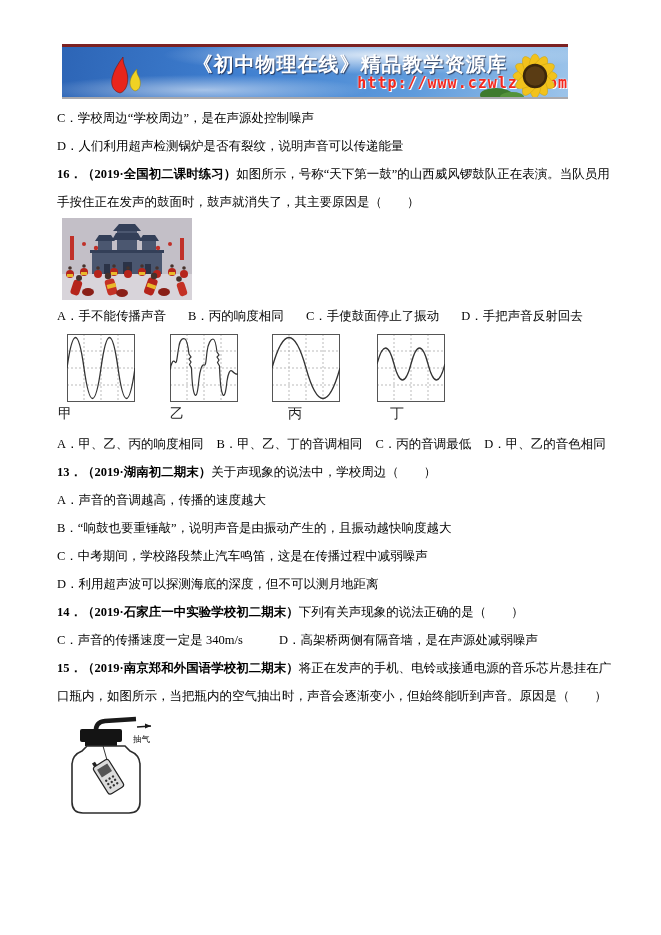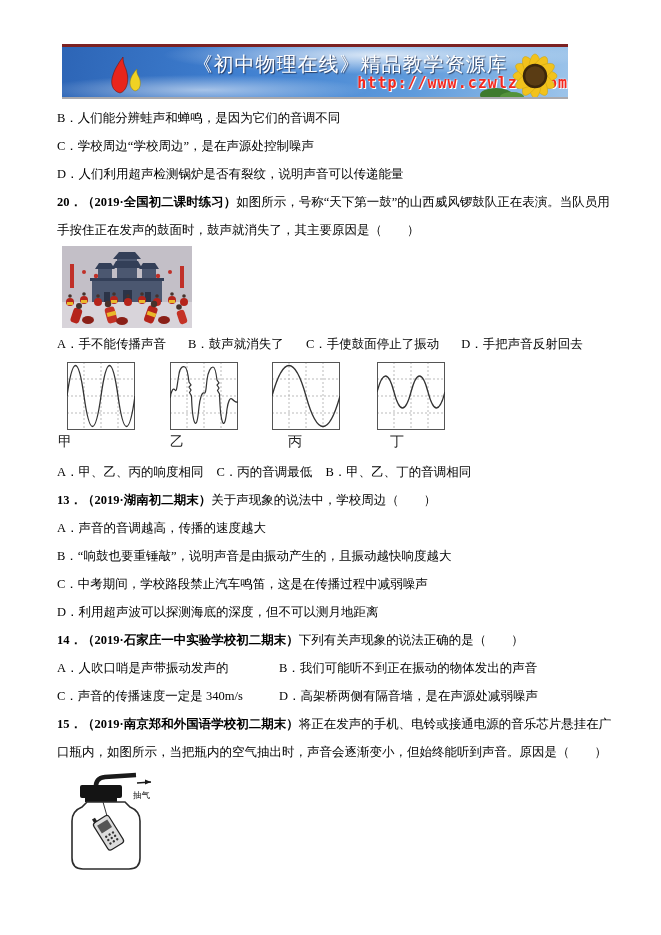--- a/index.html
+++ b/index.html
@@ -9,21 +9,21 @@
 
   
   .banner{position:relative;margin:44px 0 5px 62px;width:506px;height:50px;
     border-top:3px solid #7c2222;border-bottom:2px solid #a9a9ad;
     background:
       radial-gradient(60% 55% at 62% 16%, rgba(255,255,255,.78), rgba(255,255,255,0) 70%),
       radial-gradient(45% 42% at 28% 86%, rgba(255,255,255,.55), rgba(255,255,255,0) 72%),
       linear-gradient(100deg,#2d65b6 0%,#3f7fd0 35%,#5f9bdc 70%,#9cc4ea 100%);
     overflow:hidden;}
   .banner-title{position:absolute;left:12px;right:0;top:4px;text-align:center;padding-left:58px;
-    font-size:20px;font-weight:normal;color:#fff;letter-spacing:1px;
+    font-size:20px;font-weight:bold;color:#fff;letter-spacing:1px;
     text-shadow:1px 1px 1px rgba(30,40,70,.8);white-space:nowrap;}
   .banner-url{position:absolute;left:0;right:0;top:27px;text-align:right;padding-left:46px;
     font-family:"DejaVu Sans Mono","Liberation Mono",monospace;
     font-size:15px;font-weight:bold;color:#f5281e;letter-spacing:1px;
     text-shadow:0 0 2px #fff,1px 1px 0 #fff;white-space:nowrap;}
   .banner-logo{position:absolute;left:40px;top:6px;}
   .banner-sunflower{position:absolute;right:2px;bottom:-2px;}
 
   
   .content{padding:0 44px 0 57px;font-size:12.5px;}
@@ -66,25 +66,24 @@
           <ellipse rx="22" ry="7" transform="rotate(150)"></ellipse>
         </g>
         <circle r="11" fill="#5a3c14"></circle>
         <circle r="11" fill="none" stroke="#3c270b" stroke-width="2.5"></circle>
       </g>
     </svg>
   </div>
 
   <div class="content">
 
-    <p class="line">B．人们能分辨蛙声和蝉鸣，是因为它们的音调不同</p>
     <p class="line">C．学校周边“学校周边”，是在声源处控制噪声</p>
     <p class="line">D．人们利用超声检测锅炉是否有裂纹，说明声音可以传递能量</p>
 
-    <p class="line"><span class="b">20．</span><span class="b">（2019·全国初二课时练习）</span><span>如图所示，号称“天下第一鼓”的山西威风锣鼓队正在表演。当队员用手按住正在发声的鼓面时，鼓声就消失了，其主要原因是（　　）</span></p>
+    <p class="line"><span class="b">16．</span><span class="b">（2019·全国初二课时练习）</span><span>如图所示，号称“天下第一鼓”的山西威风锣鼓队正在表演。当队员用手按住正在发声的鼓面时，鼓声就消失了，其主要原因是（　　）</span></p>
 
     <svg class="fig-drummers" viewBox="0 0 130 82">
       <rect width="130" height="82" fill="#c3bfc7"></rect>
       <rect y="56" width="130" height="26" fill="#d8d4da"></rect>
       <g fill="#4b5770">
         <rect x="30" y="34" width="70" height="22"></rect>
         <rect x="36" y="22" width="14" height="14"></rect>
         <rect x="80" y="22" width="14" height="14"></rect>
         <rect x="55" y="11" width="20" height="26"></rect>
       </g>
@@ -151,21 +150,21 @@
           <rect x="85" y="66" width="9" height="4" fill="#e9b82a" transform="rotate(20 89 68)"></rect>
           <ellipse cx="102" cy="74" rx="6" ry="4" fill="#8a1f17"></ellipse>
           <rect x="116" y="64" width="8" height="14" rx="3" fill="#c43125" transform="rotate(-18 120 71)"></rect>
           <circle cx="117" cy="61" r="2.8" fill="#46322c"></circle>
         </g>
       </g>
     </svg>
 
     <div class="optrow g22">
       <span>A．手不能传播声音</span>
-      <span>B．鼓声就消失了</span>
+      <span>B．丙的响度相同</span>
       <span>C．手使鼓面停止了振动</span>
       <span>D．手把声音反射回去</span>
     </div>
 
 
     <div class="waverow">
       <svg class="wavebox" style="left:10px" viewBox="0 0 68 68">
         <g stroke="#aaa" stroke-width="0.8" stroke-dasharray="2,2">
           <line x1="17" y1="0" x2="17" y2="68"></line>
             <line x1="34" y1="0" x2="34" y2="68"></line>
@@ -214,35 +213,32 @@
         <path d="M0,30 Q8.5,-2 17,30 Q25.5,62 34,30 Q42.5,-2 51,30 Q59.5,62 68,30" fill="none" stroke="#333" stroke-width="1.3"></path>
       </svg>
       <span class="wavelabel" style="left:1px">甲</span>
       <span class="wavelabel" style="left:113px">乙</span>
       <span class="wavelabel" style="left:231px">丙</span>
       <span class="wavelabel" style="left:333px">丁</span>
     </div>
 
     <div class="optrow g12">
       <span>A．甲、乙、丙的响度相同</span>
+      <span>B．甲、乙、丁的音调相同</span>
       <span>C．丙的音调最低</span>
-      <span>B．甲、乙、丁的音调相同</span>
+      <span>D．甲、乙的音色相同</span>
     </div>
 
     <p class="line"><span class="b">13．</span><span class="b">（2019·湖南初二期末）</span><span>关于声现象的说法中，学校周边（　　）</span></p>
     <p class="line">A．声音的音调越高，传播的速度越大</p>
     <p class="line">B．“响鼓也要重锤敲”，说明声音是由振动产生的，且振动越快响度越大</p>
     <p class="line">C．中考期间，学校路段禁止汽车鸣笛，这是在传播过程中减弱噪声</p>
     <p class="line">D．利用超声波可以探测海底的深度，但不可以测月地距离</p>
 
     <p class="line"><span class="b">14．</span><span class="b">（2019·石家庄一中实验学校初二期末）</span><span>下列有关声现象的说法正确的是（　　）</span></p>
-    <div class="optrow">
-      <span class="col1">A．人吹口哨是声带振动发声的</span>
-      <span>B．我们可能听不到正在振动的物体发出的声音</span>
-    </div>
     <div class="optrow">
       <span class="col1">C．声音的传播速度一定是 340m/s</span>
       <span>D．高架桥两侧有隔音墙，是在声源处减弱噪声</span>
     </div>
 
     <p class="line"><span class="b">15．</span><span class="b">（2019·南京郑和外国语学校初二期末）</span><span>将正在发声的手机、电铃或接通电源的音乐芯片悬挂在广口瓶内，如图所示，当把瓶内的空气抽出时，声音会逐渐变小，但始终能听到声音。原因是（　　）</span></p>
 
     <svg class="fig-jar" width="100" height="102" viewBox="0 0 100 102">
       <path d="M36,18 Q35,8 45,7 L76,5" fill="none" stroke="#1a1a1a" stroke-width="4.5"></path>
       <line x1="77" y1="13" x2="91" y2="12" stroke="#1a1a1a" stroke-width="1.4"></line>

